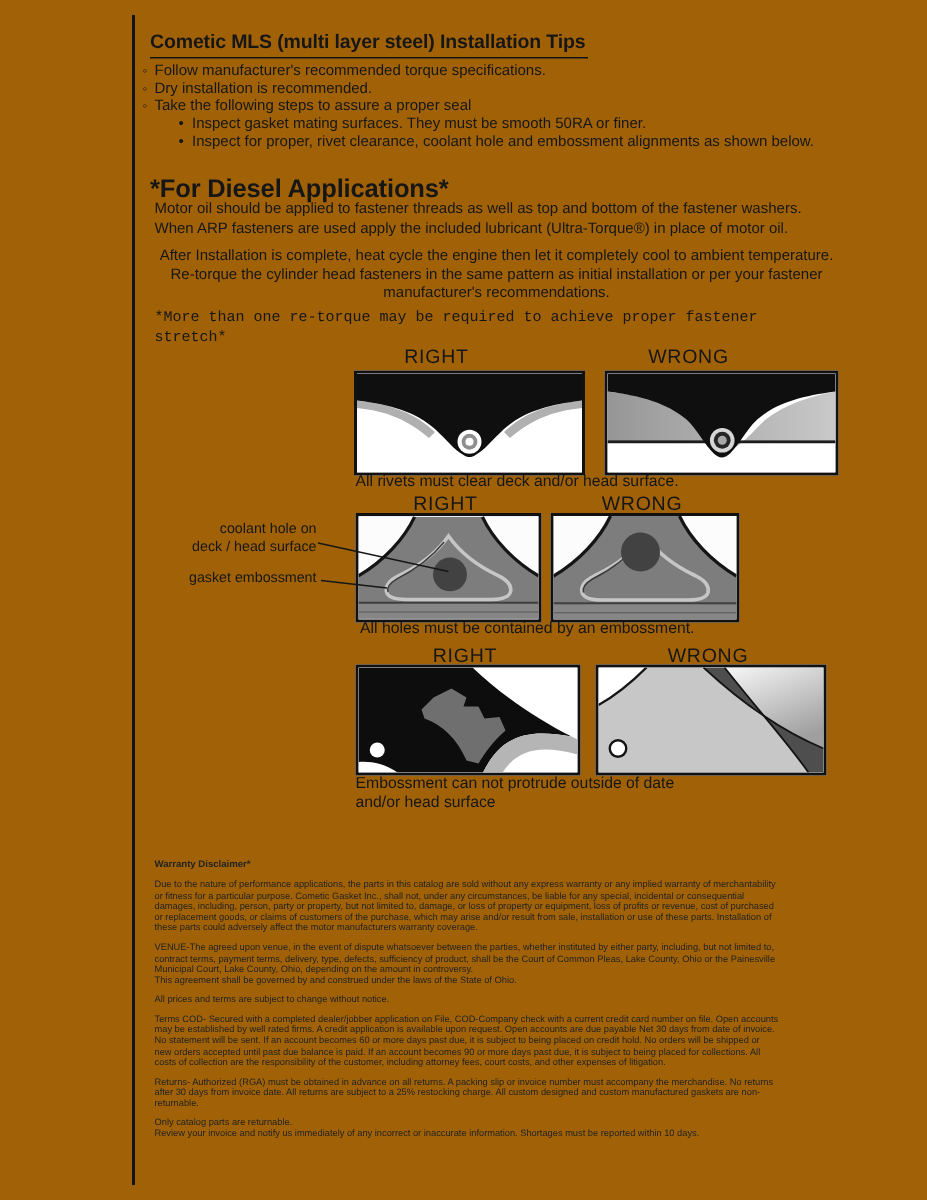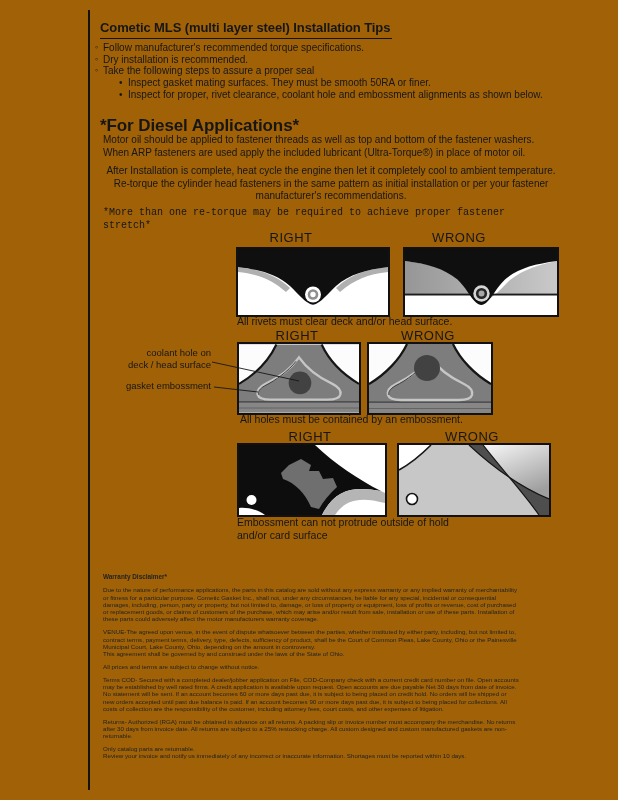--- a/index.html
+++ b/index.html
@@ -163,22 +163,22 @@
     <path d="M70,0 H150 V54 C126,44 98,26 70,0 Z" fill="url(#g2)"></path>
     <path d="M0,0 H32 C22,10 11,19 0,25 Z" fill="#ffffff"></path>
     <path d="M32,0 C22,10 11,19 0,25" stroke="#161616" stroke-width="1.6" fill="none"></path>
     <path d="M70,0 C98,26 126,44 150,54 L150,70 L140,70 C126,50 106,28 84,0 Z" fill="#4e4e4e"></path>
     <path d="M70,0 C98,26 126,44 150,54" stroke="#141414" stroke-width="1.2" fill="none"></path>
     <path d="M84,0 C106,28 126,50 140,70" stroke="#141414" stroke-width="1.2" fill="none"></path>
     <circle cx="13" cy="54" r="5.5" fill="#ffffff" stroke="#141414" stroke-width="1.6"></circle>
   </svg>
 
   <div class="caption" style="left:237px;top:516px;">
-    <div>Embossment can not protrude outside of hold</div>
-    <div>and/or card surface</div>
+    <div>Embossment can not protrude outside of date</div>
+    <div>and/or head surface</div>
   </div>
 
   <div class="disclaimer">
     <p class="dh">Warranty Disclaimer*</p>
     <p>Due to the nature of performance applications, the parts in this catalog are sold without any express warranty or any implied warranty of merchantability or fitness for a particular purpose.  Cometic Gasket Inc., shall not, under any circumstances, be liable for any special, incidental or consequential damages, including, person, party or property, but not limited to, damage, or loss of property or equipment, loss of profits or revenue, cost of purchased or replacement goods, or claims of customers of the purchase, which may arise and/or result from sale, installation or use of these parts.  Installation of these parts could adversely affect the motor manufacturers warranty coverage.</p>
     <p style="margin-bottom:0;">VENUE-The agreed upon venue, in the event of dispute whatsoever between the parties, whether instituted by either party, including, but not limited to, contract terms, payment terms, delivery, type, defects, sufficiency of product, shall be the Court of Common Pleas, Lake County, Ohio or the Painesville Municipal Court, Lake County, Ohio, depending on the amount in controversy.</p>
     <p>This agreement shall be governed by and construed under the laws of the State of Ohio.</p>
     <p>All prices and terms are subject to change without notice.</p>
     <p>Terms COD- Secured with a completed dealer/jobber application on File, COD-Company check with a current credit card number on file.  Open accounts may be established by well rated firms.  A credit application is available upon request.  Open accounts are due payable Net 30 days from date of invoice.  No statement will be sent.  If an account becomes 60 or more days past due, it is subject to being placed on credit hold.  No orders will be shipped or new orders accepted until past due balance is paid.  If an account becomes 90 or more days past due, it is subject to being placed for collections.  All costs of collection are the responsibility of the customer, including attorney fees, court costs, and other expenses of litigation.</p>
     <p>Returns- Authorized (RGA) must be obtained in advance on all returns.  A packing slip or invoice number must accompany the merchandise.  No returns after 30 days from invoice date.  All returns are subject to a 25% restocking charge.  All custom designed and custom manufactured gaskets are non-returnable.</p>

